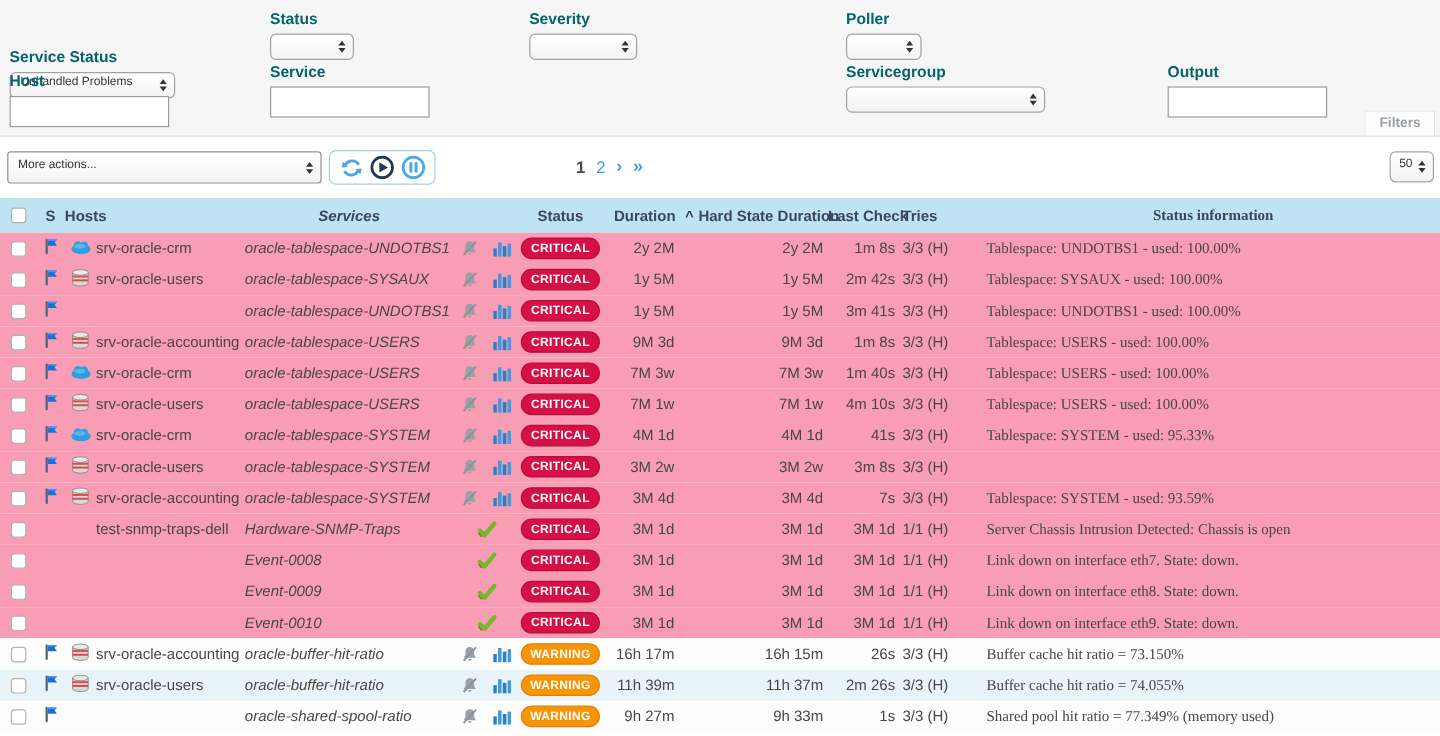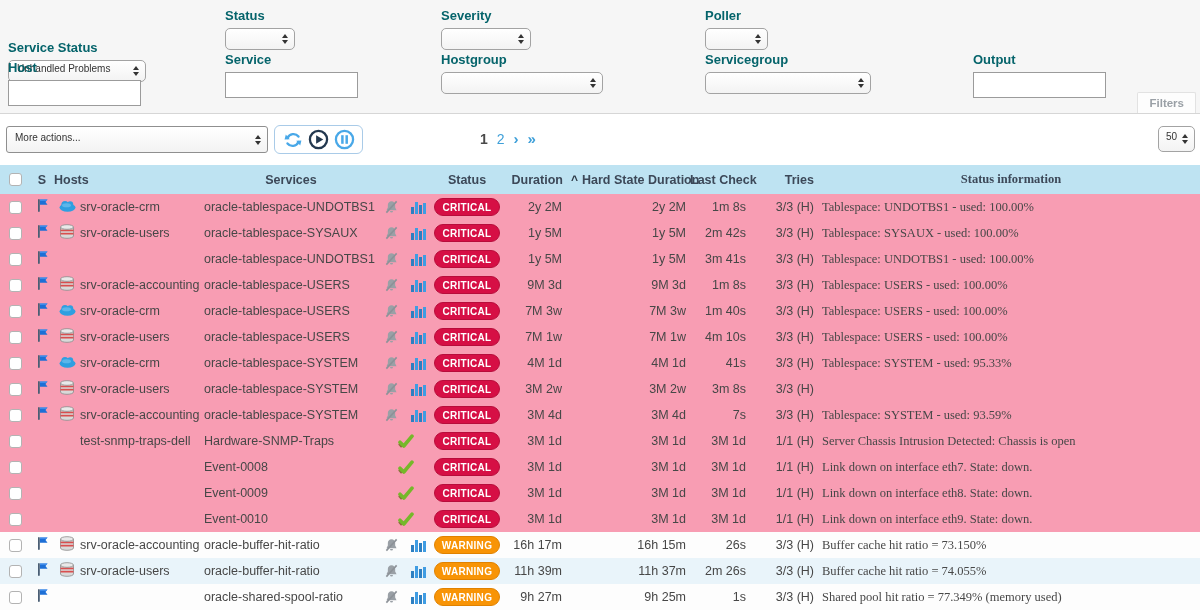--- a/index.html
+++ b/index.html
@@ -34,30 +34,30 @@
   .hrow { display:flex; align-items:center; height:29px; background:#bee3f2; font-size:12.5px; font-weight:bold; color:#3c4858; }
   .row { display:flex; align-items:center; height:26px; font-size:12.5px; color:#474747; }
   .bg-critical { background:#f89db3; }
   .bg-white { background:#fdfdfd; }
   .bg-blue { background:#e9f4fa; }
 
   .c-check { width:30px; padding-left:9px; display:flex; align-items:center; }
   .c-flag  { width:24px; display:flex; justify-content:center; }
   .c-hicon { width:26px; display:flex; justify-content:center; }
   .c-host  { width:124px; white-space:nowrap; overflow:visible; }
-  .c-serv  { width:174px; white-space:nowrap; }
+  .c-serv  { width:174px; white-space:nowrap;font-style:italic; }
   .c-icons2 { width:54px; display:flex; justify-content:flex-start; align-items:center; }
   .c-icons2 .slot-bell { width:26px; display:flex; justify-content:center; }
   .c-icons2 .slot-chart { width:28px; display:flex; justify-content:center; }
   .c-icons2 .slot-check { width:54px; display:none; justify-content:center; }
   .c-status{ width:70px; display:flex; justify-content:center; }
   .c-dur   { width:80px; text-align:right; padding-right:20px; white-space:nowrap; }
   .c-hard  { width:108px; text-align:right; padding-right:4px; white-space:nowrap; }
   .c-last  { width:62px; text-align:right; padding-right:6px; white-space:nowrap; }
-  .c-tries { width:62px; text-align:right; white-space:nowrap; }
+  .c-tries { width:62px; text-align:left; white-space:nowrap; }
   .c-info  { flex:1; padding-left:8px; white-space:nowrap; overflow:hidden;font-family:Liberation Serif, serif; }
   .hrow .c-host, .hrow .c-serv { text-align:center; }
   .hrow .c-hosts-span { width:150px; }
   .hrow .c-icons-spacer { width:54px; }
   .hrow .c-info { text-align:center; }
   .sort-caret { font-size:12px; font-weight:bold; margin-left:8px; color:#2e3a47; }
 
   .cbx { width:13px; height:13px; background:#fff; border:1px solid #b3b3b3; border-radius:3px; display:inline-block; }
 
   .badge { display:inline-block; min-width:58px; text-align:center; padding:3px 7px 2px; border-radius:10px; font-size:10px; font-weight:bold; color:#fff; letter-spacing:.3px; }
@@ -109,30 +109,20 @@
     </div>
   </div>
 
   <div class="fgroup" style="left:8px; top:60px;">
     <span class="flabel">Host</span>
     <input class="tinput" style="width: 133px;" value="">
   </div>
   <div class="fgroup" style="left:225px; top:52px;">
     <span class="flabel">Service</span>
     <input class="tinput" style="width: 133px;" value="">
-  </div>
-  <div class="fgroup" style="left:441px; top:52px;">
-    <span class="flabel">Hostgroup</span>
-    <div class="sel" style="width:162px; margin-top:3px;">
-      <span></span>
-      <span class="arrows">
-          <i class="up"></i>
-          <i class="dn"></i>
-        </span>
-    </div>
   </div>
   <div class="fgroup" style="left:973px; top:52px;">
     <span class="flabel">Output</span>
     <input class="tinput" style="width: 133px;" value="">
   </div>
   <div class="fgroup" style="left:705px; top:52px;">
     <span class="flabel">Servicegroup</span>
     <div class="sel" style="width:166px; margin-top:3px;">
       <span></span>
       <span class="arrows">
@@ -952,19 +942,19 @@
           <rect x="8" y="5" width="3" height="9" fill="#2d7fc1"></rect>
           <rect x="12" y="3" width="3" height="11" fill="#3f9ce2"></rect>
         </svg>
       </span>
 
     </div>
     <div class="c-status">
           <span class="badge warning">WARNING</span>
         </div>
     <div class="c-dur">9h 27m</div>
-    <div class="c-hard">9h 25m</div>
+    <div class="c-hard">9h 33m</div>
     <div class="c-last">1s</div>
     <div class="c-tries">3/3 (H)</div>
     <div class="c-info">Shared pool hit ratio = 77.349% (memory used)</div>
   </div>
     </div>
 </div>
 
 </body></html>

